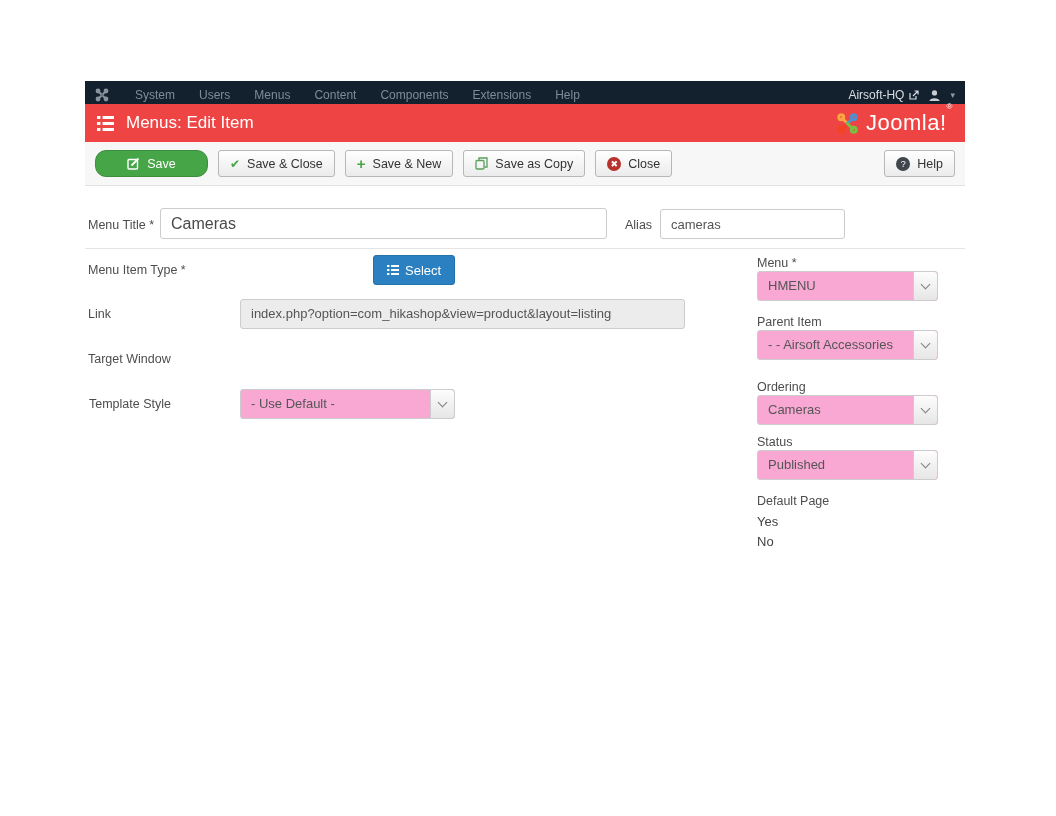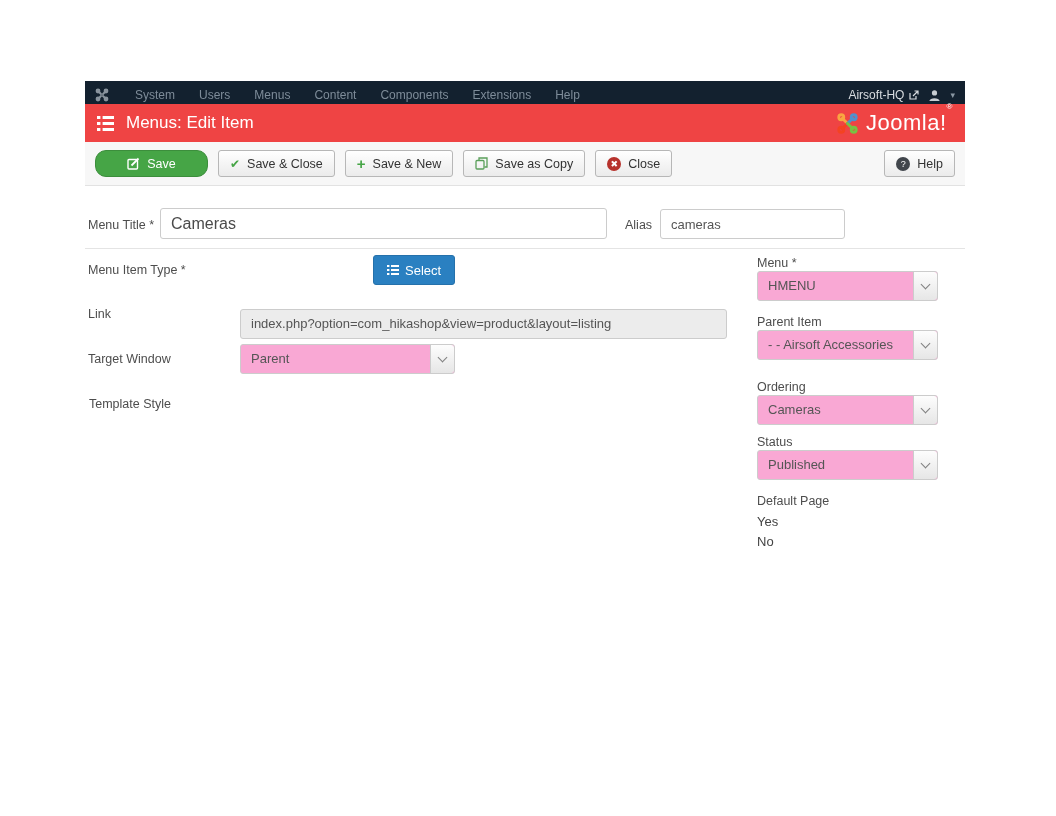--- a/index.html
+++ b/index.html
@@ -193,29 +193,29 @@
         <rect x="0" y="4" width="2.4" height="2"></rect>
           <rect x="4" y="4" width="8" height="2"></rect>
         <rect x="0" y="8" width="2.4" height="2"></rect>
           <rect x="4" y="8" width="8" height="2"></rect>
       </g>
     </svg>
     <span>Select</span>
   </button>
 
   <span class="flabel" style="left:3px; top:226px;">Link</span>
-  <div class="readonly-field" style="left:155px; top:228px; width:487px;">index.php?option=com_hikashop&amp;view=product&amp;layout=listing</div>
+  <div class="readonly-field" style="left:155px; top:218px; width:445px;">index.php?option=com_hikashop&amp;view=product&amp;layout=listing</div>
 
   <span class="flabel" style="left:3px; top:271px;">Target Window</span>
-  <div class="select" style="left:155px; top:263px; width:215px;">
-    <span class="sel-val">Parent</span>
-    <span class="sel-arrow"></span>
-  </div>
 
   <span class="flabel" style="left:4px; top:316px;">Template Style</span>
+  <div class="select" style="left:155px; top:308px; width:215px;">
+    <span class="sel-val">- Use Default -</span>
+    <span class="sel-arrow"></span>
+  </div>
 
   <span class="flabel" style="left:672px; top:175px;">Menu *</span>
   <div class="select" style="left:672px; top:190px; width:181px;">
     <span class="sel-val">HMENU</span>
     <span class="sel-arrow"></span>
   </div>
 
   <span class="flabel" style="left:672px; top:234px;">Parent Item</span>
   <div class="select" style="left:672px; top:249px; width:181px;">
     <span class="sel-val">- - Airsoft Accessories</span>

